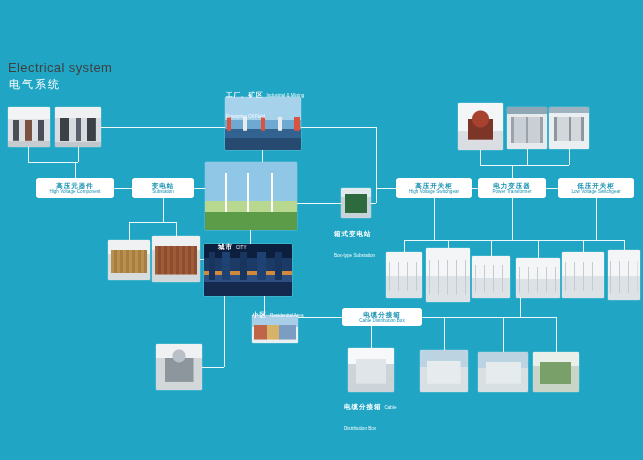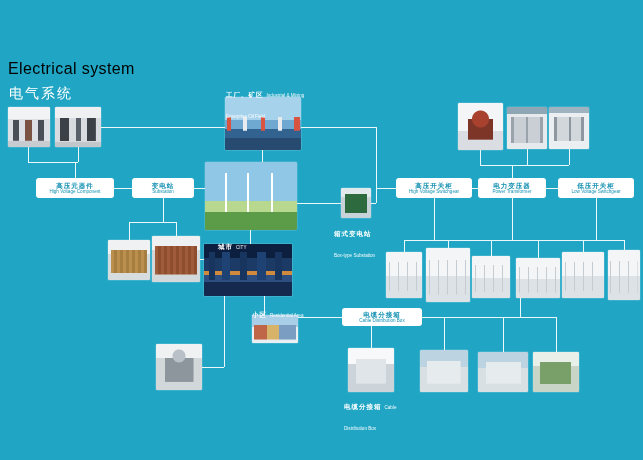--- a/index.html
+++ b/index.html
@@ -1,20 +1,20 @@
 <!DOCTYPE html>
 <html><head>
 <meta charset="utf-8">
 <style>
   *{box-sizing:border-box}
   html,body{margin:0;padding:0}
   body{font-family:"Liberation Sans",sans-serif;background:#0b7f9b}
   #stage{position:relative;width:643px;height:460px;background:#20a6c4;overflow:hidden}
-  .title{position:absolute;left:8px;top:60px;color:#000000;font-size:16px;letter-spacing:.4px}
-  .subtitle{position:absolute;left:9px;top:85px;color:#fff;font-size:14px;letter-spacing:2px}
+  .title{position:absolute;left:8px;top:60px;color:#404040;font-size:13px;letter-spacing:.4px}
+  .subtitle{position:absolute;left:9px;top:77px;color:#fff;font-size:11px;letter-spacing:2px}
   .wire{position:absolute;background:rgba(255,255,255,.92)}
   .photo{position:absolute;border-radius:1px;box-shadow:0 0 0 .5px rgba(255,255,255,.25)}
   .node-label{position:absolute;background:#fff;border-radius:3px;color:#1591b2;text-align:center;
     display:flex;flex-direction:column;justify-content:center;line-height:1.15}
   .node-label .zh{font-size:6.5px;font-weight:700;letter-spacing:1px}
   .node-label .en{font-size:4.6px}
   .caption{position:absolute;color:#fff;line-height:1.3}
   .caption .zh{font-size:6.5px;font-weight:700;letter-spacing:1px;margin-right:3px}
   .caption .en{font-size:4.6px;opacity:.95}
   

